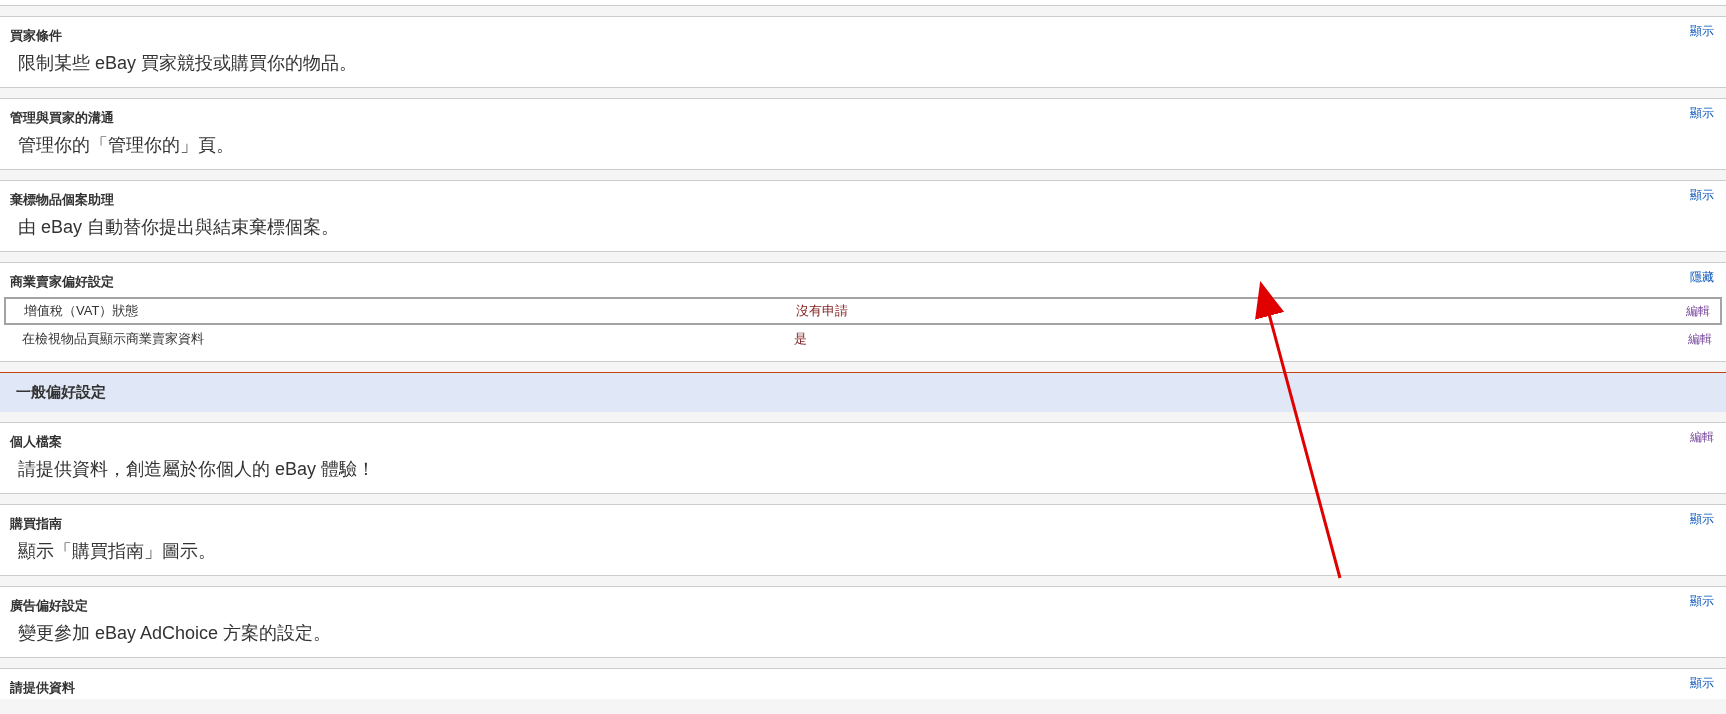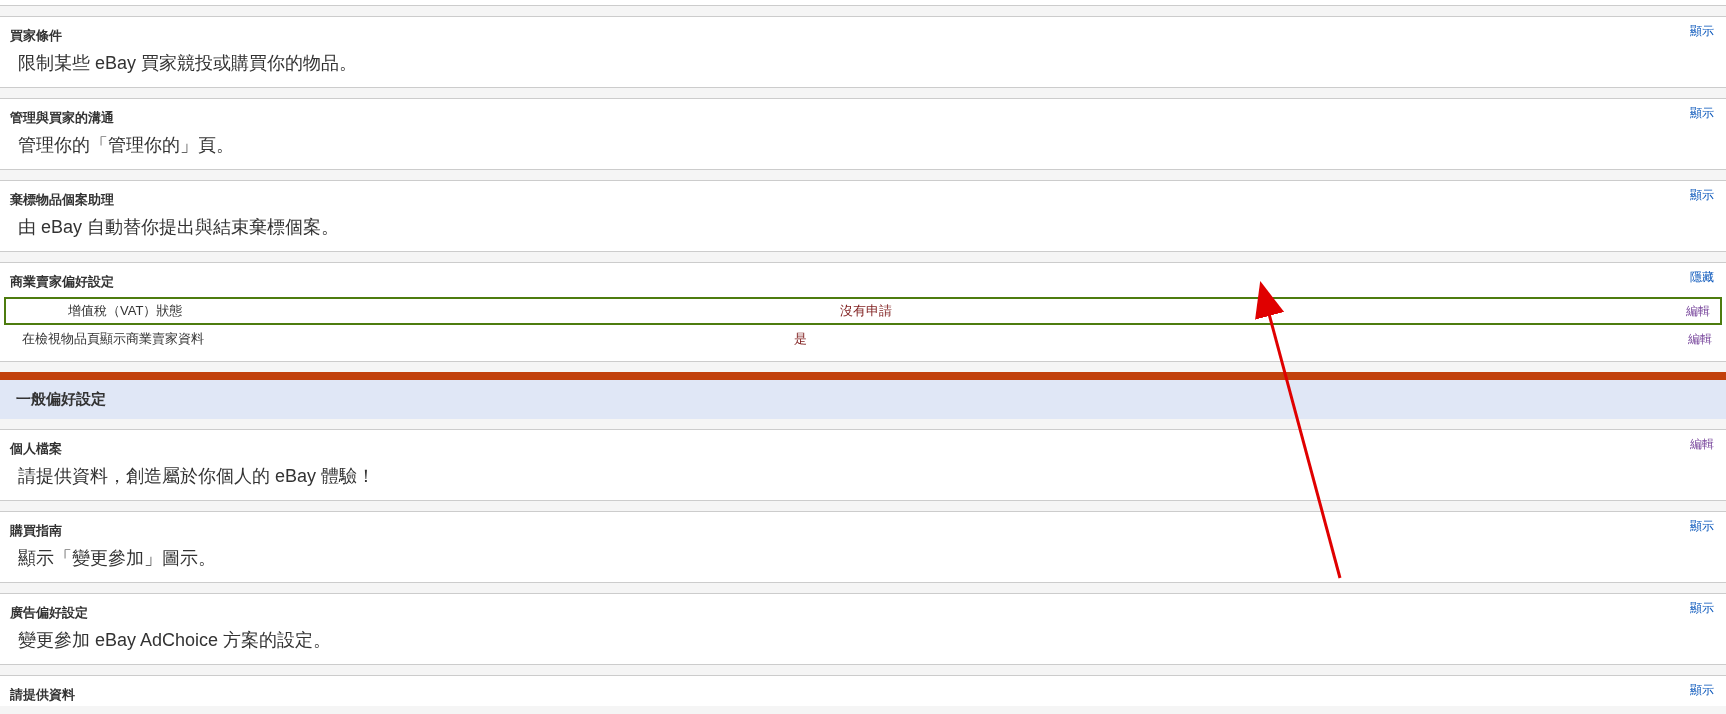--- a/index.html
+++ b/index.html
@@ -62,27 +62,26 @@
     padding-right: 10px;
   }
   .detail-action a {
     color: #0654ba;
     cursor: pointer;
     font-size: 12px;
     text-decoration: none;
   }
   .detail-action a.visited { color: #7b4a9e; }
   .highlight-row {
-    border: 2px solid #4d7c0f;
+    border: 2px solid #a3a3a3;
     margin: 0 4px;
-    padding-left: 44px;
   }
   .category-header {
     background: #e0e7f6;
-    border-top: 8px solid #c2410c;
+    border-top: 1px solid #c2410c;
     font-weight: bold;
     font-size: 15px;
     color: #333;
     padding: 10px 16px;
     margin-bottom: 10px;
   }
   .top-thin {
     height: 6px;
     background: #fff;
     border-bottom: 1px solid #ccc;
@@ -137,21 +136,21 @@
 
 <div class="section">
   <a class="action-link visited">編輯</a>
   <div class="section-title">個人檔案</div>
   <div class="section-desc">請提供資料，創造屬於你個人的 eBay 體驗！</div>
 </div>
 
 <div class="section">
   <a class="action-link">顯示</a>
   <div class="section-title">購買指南</div>
-  <div class="section-desc">顯示「變更參加」圖示。</div>
+  <div class="section-desc">顯示「購買指南」圖示。</div>
 </div>
 
 <div class="section">
   <a class="action-link">顯示</a>
   <div class="section-title">廣告偏好設定</div>
   <div class="section-desc">變更參加 eBay AdChoice 方案的設定。</div>
 </div>
 
 <div class="section" style="margin-bottom:0;border-bottom:none;">
   <a class="action-link">顯示</a>

